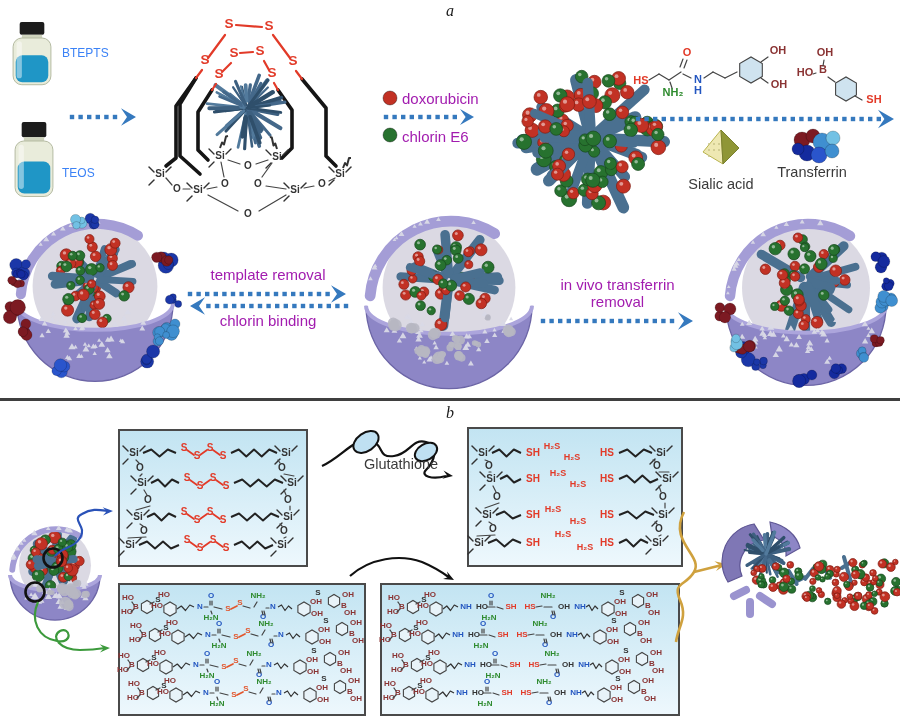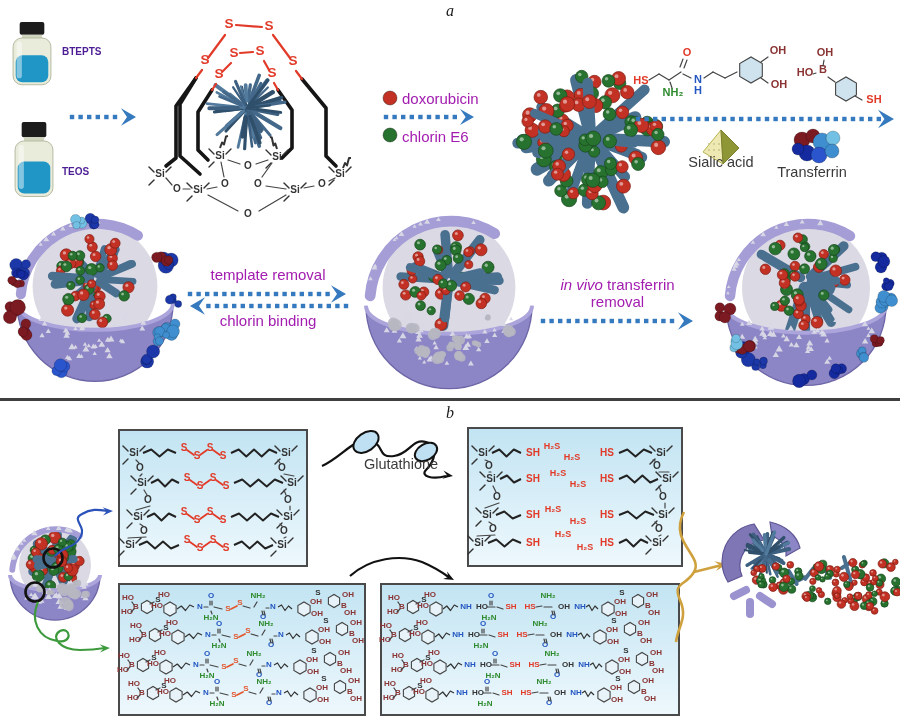--- a/index.html
+++ b/index.html
@@ -2,27 +2,27 @@
 <html><head>
 <meta charset="utf-8">
 <style>
   *{margin:0;padding:0;box-sizing:border-box}
   html,body{width:900px;height:722px;background:#fff;font-family:"Liberation Sans",sans-serif;position:relative;overflow:hidden}
   .abs{position:absolute}
   svg{overflow:visible;display:block}
   svg text{font-family:"Liberation Sans",sans-serif;text-anchor:middle;font-weight:bold;fill:#333}
   .t8{font-size:8px}.t9{font-size:9px}.t10{font-size:10px}.t11{font-size:11px}.t13{font-size:13.5px}
   .atR{fill:#e23a28}.atG{fill:#2e8b2e}.atBl{fill:#2356c0}.atO{fill:#e2572e}.atM{fill:#8a3333}.atK{fill:#333}
-  .lbl{color:#4c1d95;font-size:10px;font-weight:700}
+  .lbl{color:#3b82f6;font-size:12px;font-weight:400}
   .lblSm{color:#3a3a3a;font-size:14.5px;text-align:center}
   .lblNavy{color:#a21caf;font-size:15px}
   .ctr{text-align:center}
   .panelLabel{font-family:"Liberation Serif",serif;font-style:italic;font-size:16px;color:#1a1a1a;text-align:center;width:100%}
   .divider{background:#3f3f3f;height:3px;width:900px}
-  .ital{font-style:italic}
+  .ital{}
 </style>
 </head>
 <body>
 
 <div class="abs panelLabel" style="top:2px;left:0">a</div>
 
 <svg id="sv-vial1" class="abs" style="left:10px;top:22px" width="44" height="64">
     <rect x="9.68" y="0" width="24.64" height="12.8" rx="2" fill="#1c1c1c"></rect>
     <rect x="11.88" y="12.8" width="20.240000000000002" height="4.48" fill="#cfd4bd"></rect>
     <rect x="3.08" y="16" width="37.839999999999996" height="46.72" rx="8.8" fill="#e9ecdb" stroke="#b5bba2" stroke-width="1"></rect>
@@ -437,21 +437,21 @@
     <polygon points="21,2 3,24 23,36" fill="#eee8b2" stroke="#b9b44f" stroke-width="1"></polygon>
     <polygon points="21,2 39,20 23,36" fill="#8f9636" stroke="#7a8030" stroke-width="1"></polygon>
     <circle cx="9" cy="16" r="1" fill="#c9c489"></circle>
     <circle cx="14" cy="16" r="1" fill="#c9c489"></circle>
     <circle cx="19" cy="16" r="1" fill="#c9c489"></circle>
     <circle cx="9" cy="22" r="1" fill="#c9c489"></circle>
     <circle cx="14" cy="22" r="1" fill="#c9c489"></circle>
     <circle cx="19" cy="22" r="1" fill="#c9c489"></circle>
     <circle cx="9" cy="28" r="1" fill="#c9c489"></circle>
   </svg>
-<div class="abs lblSm" style="left:680px;top:154px;width:82px">Sialic acid</div>
+<div class="abs lblSm" style="left:680px;top:176px;width:82px">Sialic acid</div>
 <svg id="sv-transferrin" class="abs" style="left:788px;top:126px" width="56" height="40">
     <circle cx="14" cy="14" r="8" fill="#7c1a22" stroke="rgba(0,0,0,0.3)" stroke-width="0.7"></circle>
     <circle cx="25" cy="10" r="7" fill="#7c1a22" stroke="rgba(0,0,0,0.3)" stroke-width="0.7"></circle>
     <circle cx="34" cy="16" r="9" fill="#3f8fd0" stroke="rgba(0,0,0,0.3)" stroke-width="0.7"></circle>
     <circle cx="45" cy="12" r="7" fill="#72c1e4" stroke="rgba(0,0,0,0.3)" stroke-width="0.7"></circle>
     <circle cx="19" cy="27" r="8" fill="#142a9e" stroke="rgba(0,0,0,0.3)" stroke-width="0.7"></circle>
     <circle cx="31" cy="29" r="8" fill="#2a55cc" stroke="rgba(0,0,0,0.3)" stroke-width="0.7"></circle>
     <circle cx="44" cy="25" r="7" fill="#3f8fd0" stroke="rgba(0,0,0,0.3)" stroke-width="0.7"></circle>
     <circle cx="10" cy="23" r="6" fill="#142a9e" stroke="rgba(0,0,0,0.3)" stroke-width="0.7"></circle>
   </svg>

